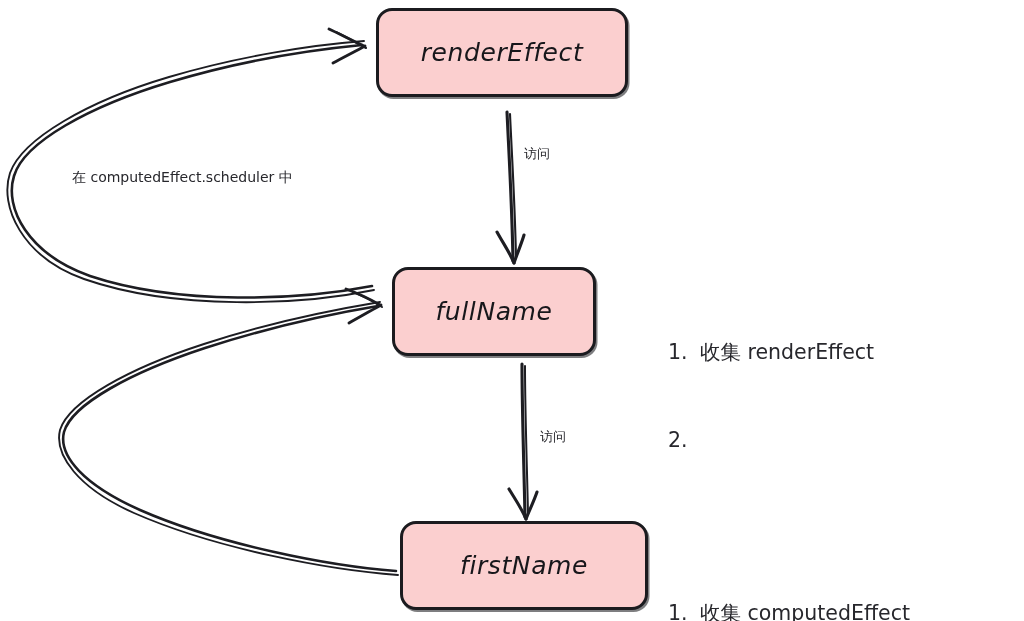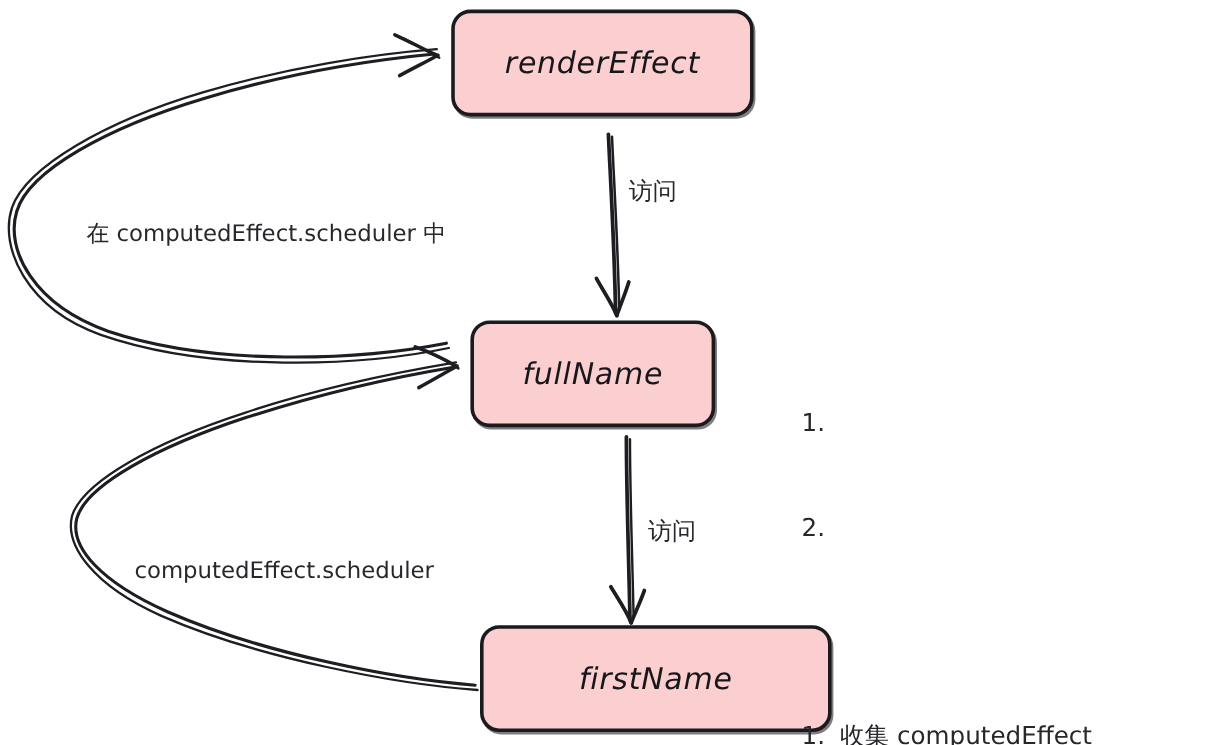--- a/index.html
+++ b/index.html
@@ -35,32 +35,32 @@
   .node-label{
     font-family:"DejaVu Sans","Liberation Sans",sans-serif;
     font-size:25px;
     font-style:italic;
     color:#17171b;
     letter-spacing:.6px;
     white-space:nowrap;
   }
   #box-renderEffect{ left:376px; top:8px;  width:252px; height:89px; }
   #box-fullName{     left:392px; top:267px;width:204px; height:89px; }
-  #box-firstName{    left:400px; top:521px;width:293px; height:89px; }
+  #box-firstName{    left:400px; top:521px;width:248px; height:89px; }
 
   .annotation{
     position:absolute;
     color:#27272c;
     font-family:"DejaVu Sans","Liberation Sans",sans-serif;
     white-space:pre;
     line-height:1.42;
   }
-  .ann-curve{ font-size:19px;text-align:right; }
+  .ann-curve{ font-size:14px;text-align:right; }
   .ann-side{  font-size:20.5px; }
-  .ann-edge{  font-size:20px; }
+  .ann-edge{  font-size:13px; }
 
   #ann-upper-curve{ left:72px;  top:128px; }
   #ann-lower-curve{ left:112px; top:409px; }
   #ann-fullName-notes{ left:668px; top:280px; }
   #ann-firstName-notes{left:668px; top:541px; }
   #ann-access-top{ left:524px; top:145px; }
   #ann-access-bottom{ left:540px; top:428px; }
 
   .notes-row{ display:flex; gap:10px; }
   .notes-idx{ display:inline-block; min-width:22px; }
@@ -118,30 +118,30 @@
 
   <div class="node-box" id="box-firstName">
     <span class="node-label">firstName</span>
   </div>
 
   <div class="annotation ann-curve" id="ann-upper-curve">
     <div>在 computedEffect.scheduler 中</div>
   </div>
 
   <div class="annotation ann-curve" id="ann-lower-curve">
-    <div>computedEffect.scheduler</div>
   </div>
 
   <div class="annotation ann-edge" id="ann-access-top">访问</div>
 
   <div class="annotation ann-edge" id="ann-access-bottom">访问</div>
 
   <div class="annotation ann-side" id="ann-fullName-notes">
     <div class="notes-row">
       <span class="notes-idx">1.</span>
+      <span>收集 renderEffect</span>
     </div>
     <div class="notes-row">
       <span class="notes-idx">2.</span>
     </div>
   </div>
 
   <div class="annotation ann-side" id="ann-firstName-notes">
     <div class="notes-row">
       <span class="notes-idx">1.</span>
       <span>收集 computedEffect</span>

